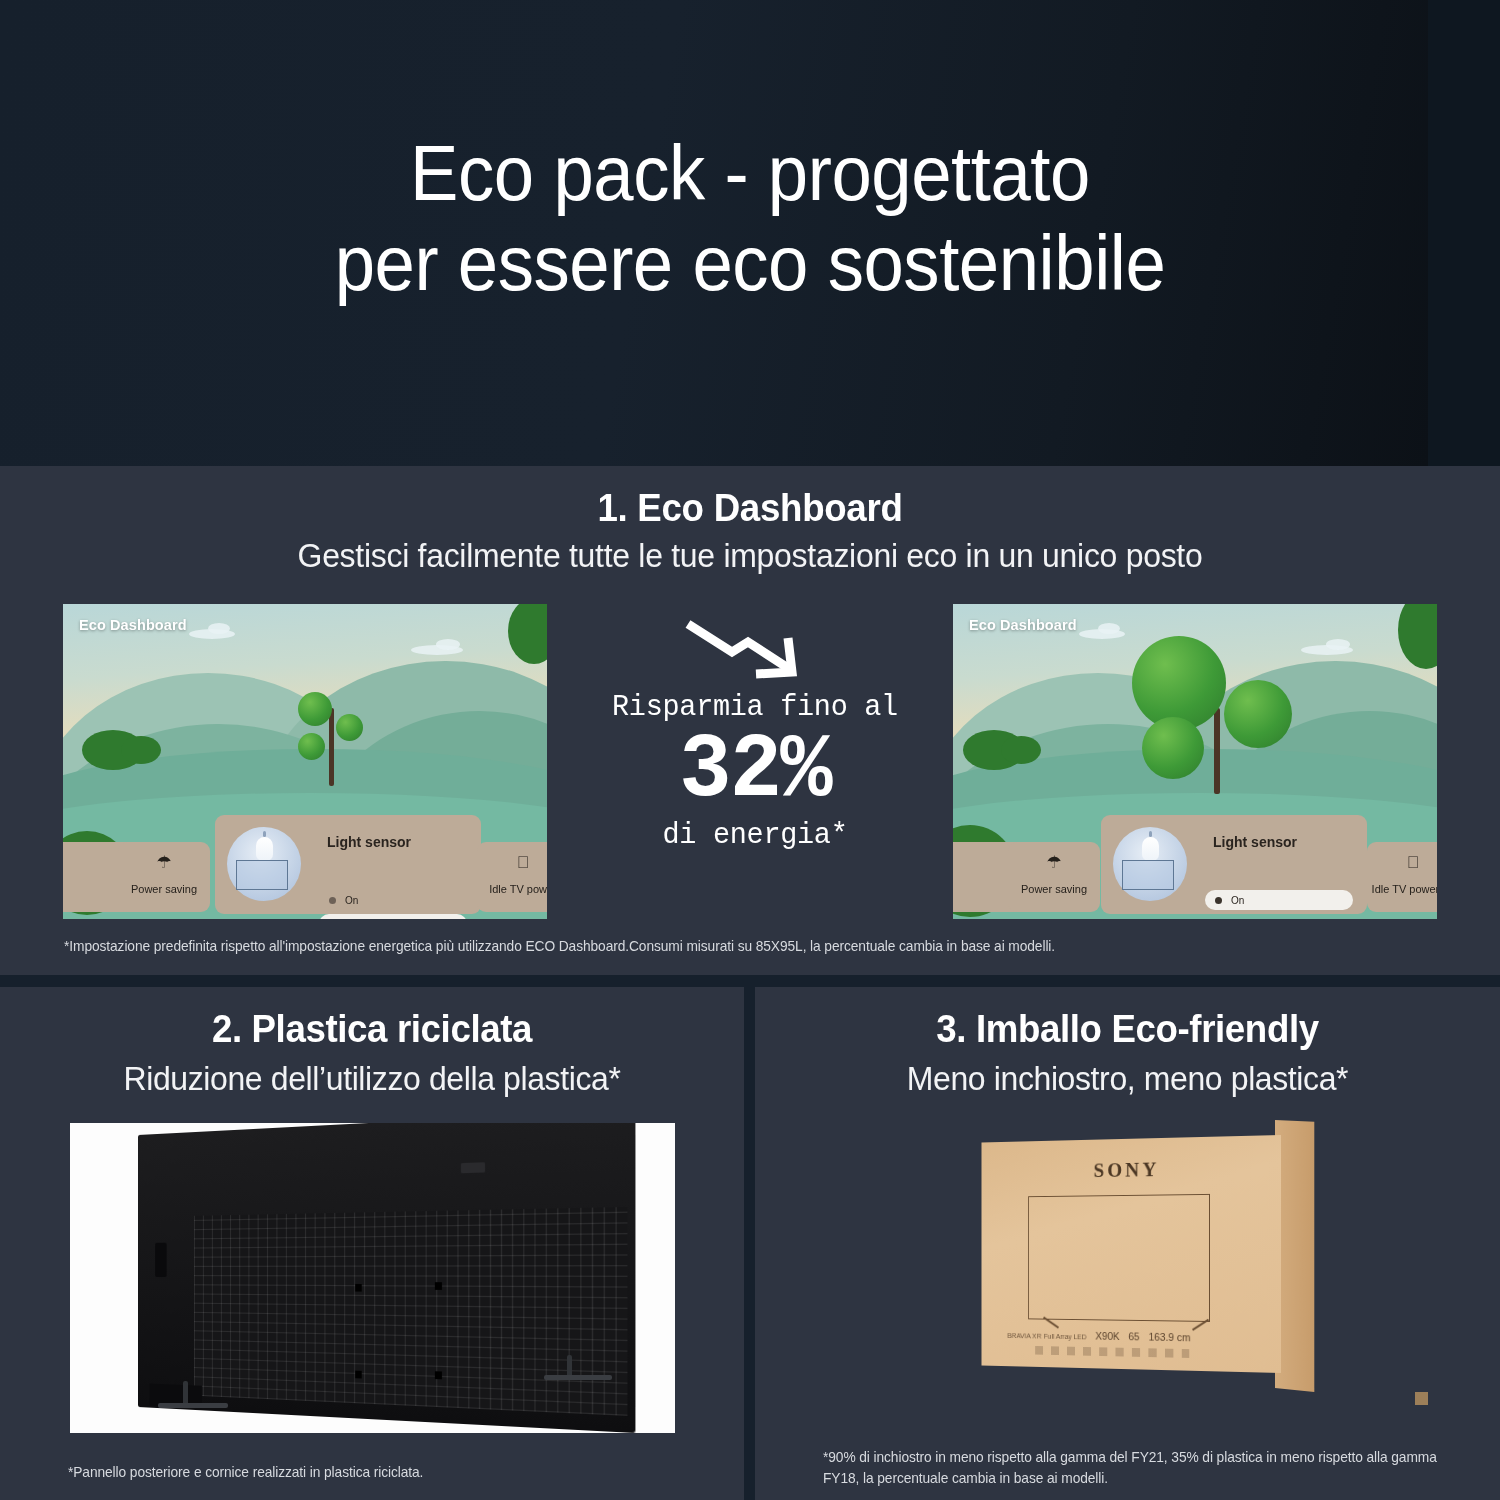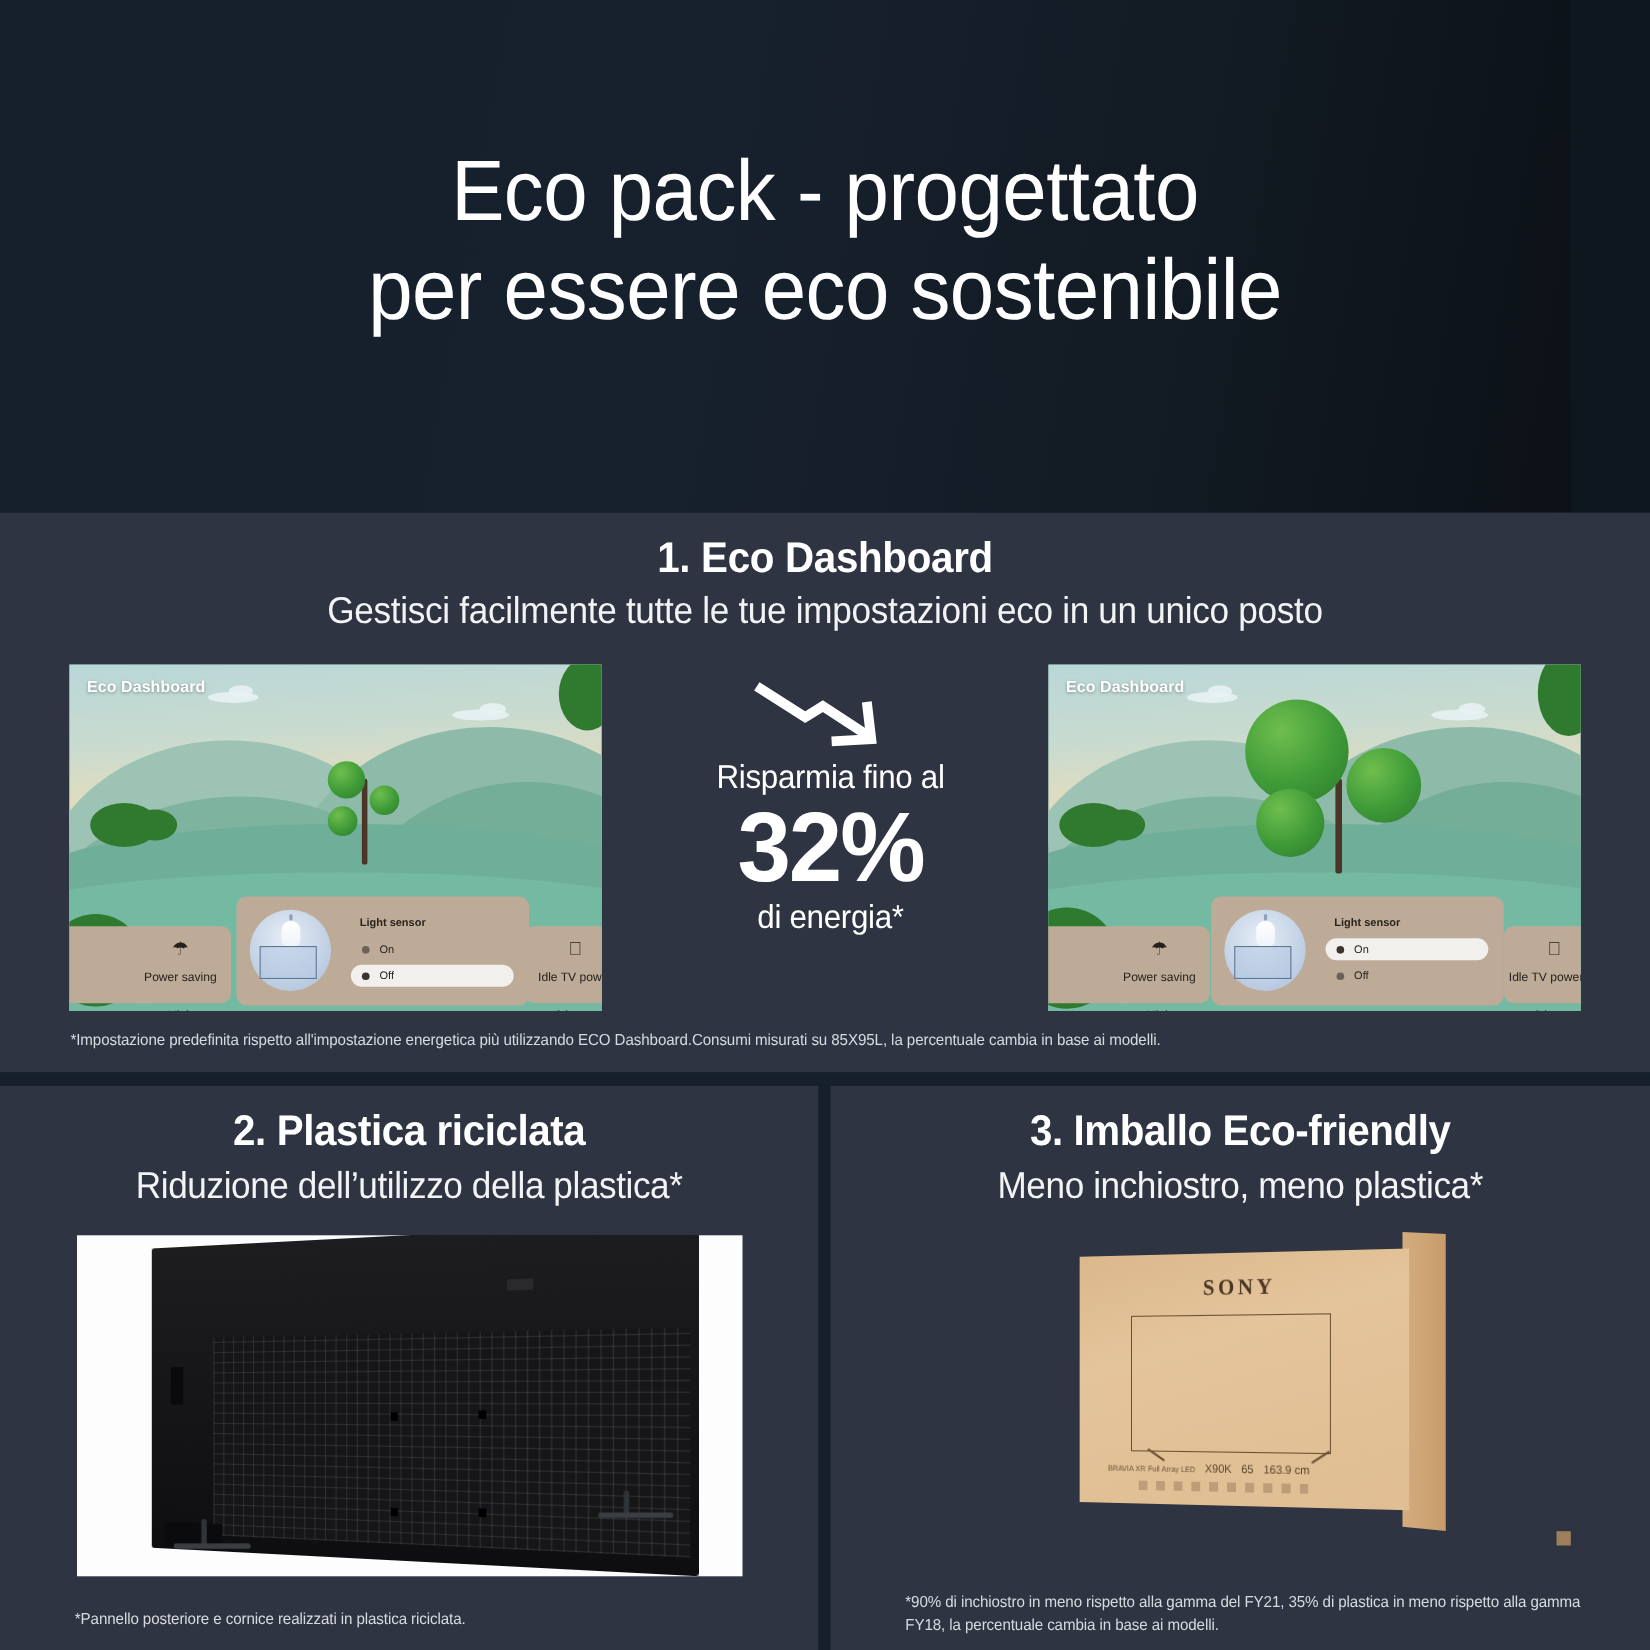--- a/index.html
+++ b/index.html
@@ -107,41 +107,41 @@
     background: linear-gradient(180deg,#ffffff 0%, #eef3f9 100%);
   }
   .bulb-stem {
     position: absolute; left: 50%; top: 4px; width: 3px; height: 6px; margin-left: -1.5px;
     background: #8ea2bb; border-radius: 2px;
   }
   .minitv {
     position: absolute; left: 9px; top: 33px; width: 52px; height: 30px;
     border: 1.4px solid #5e7794; background: rgba(180,200,225,.55);
   }
-  .ls-title { position: absolute; left: 112px; top: 19px; font-size: 10px; color: #2a241f; font-weight: 600; }
+  .ls-title { position: absolute; left: 112px; top: 19px; font-size: 14px; color: #2a241f; font-weight: 600; }
   .opt {
     position: absolute; left: 104px; width: 148px; height: 20px;
-    display: flex; align-items: center; font-size: 10px; color: #2a241f;
+    display: flex; align-items: center; font-size: 10px; color: #2a241f; margin-top: 37px;
   }
   .opt .dot { width: 7px; height: 7px; border-radius: 50%; background: #6d6157; margin: 0 9px 0 10px; }
   .opt.sel { background: #f2f0ec; border-radius: 10px; }
   .opt.sel .dot { background: #3b342d; }
   .opt.on  { top: 38px; }
   .opt.off { top: 62px; }
   .tvshot.right .opt { width: 148px; }
 
   .eco-badge {
     position: absolute; left: 16px; top: 13px;
     color: #ffffff; font-size: 14.5px; font-weight: 700; letter-spacing: .1px;
     text-shadow: 0 1px 3px rgba(0,0,0,.35);
   }
 
   
   .stat {
-    position: absolute; left: 575px; top: 150px; width: 360px; text-align: center;
+    position: absolute; left: 575px; top: 150px; width: 360px; text-align: center; font-family: Liberation Mono, monospace;
   }
   .stat .arrow { height: 70px; display: block; margin: 0 auto 4px; }
   .stat .lead { color: #ffffff; font-size: 30px; letter-spacing: -0.3px; transform: scaleX(0.95); }
   .stat .big  { color: #ffffff; font-size: 90px; font-weight: 700; line-height: 1.0; letter-spacing: -2px; margin: 2px 0 2px; transform: scaleX(0.97); }
   .stat .tail { color: #ffffff; font-size: 30px; letter-spacing: -0.3px; transform: scaleX(0.95); }
 
   .note1 {
     position: absolute; left: 64px; top: 472px; width: 1380px;
     color: #d7dadf; font-size: 14.5px; letter-spacing: -0.1px; transform: scaleX(0.95);
     transform-origin: left center;

